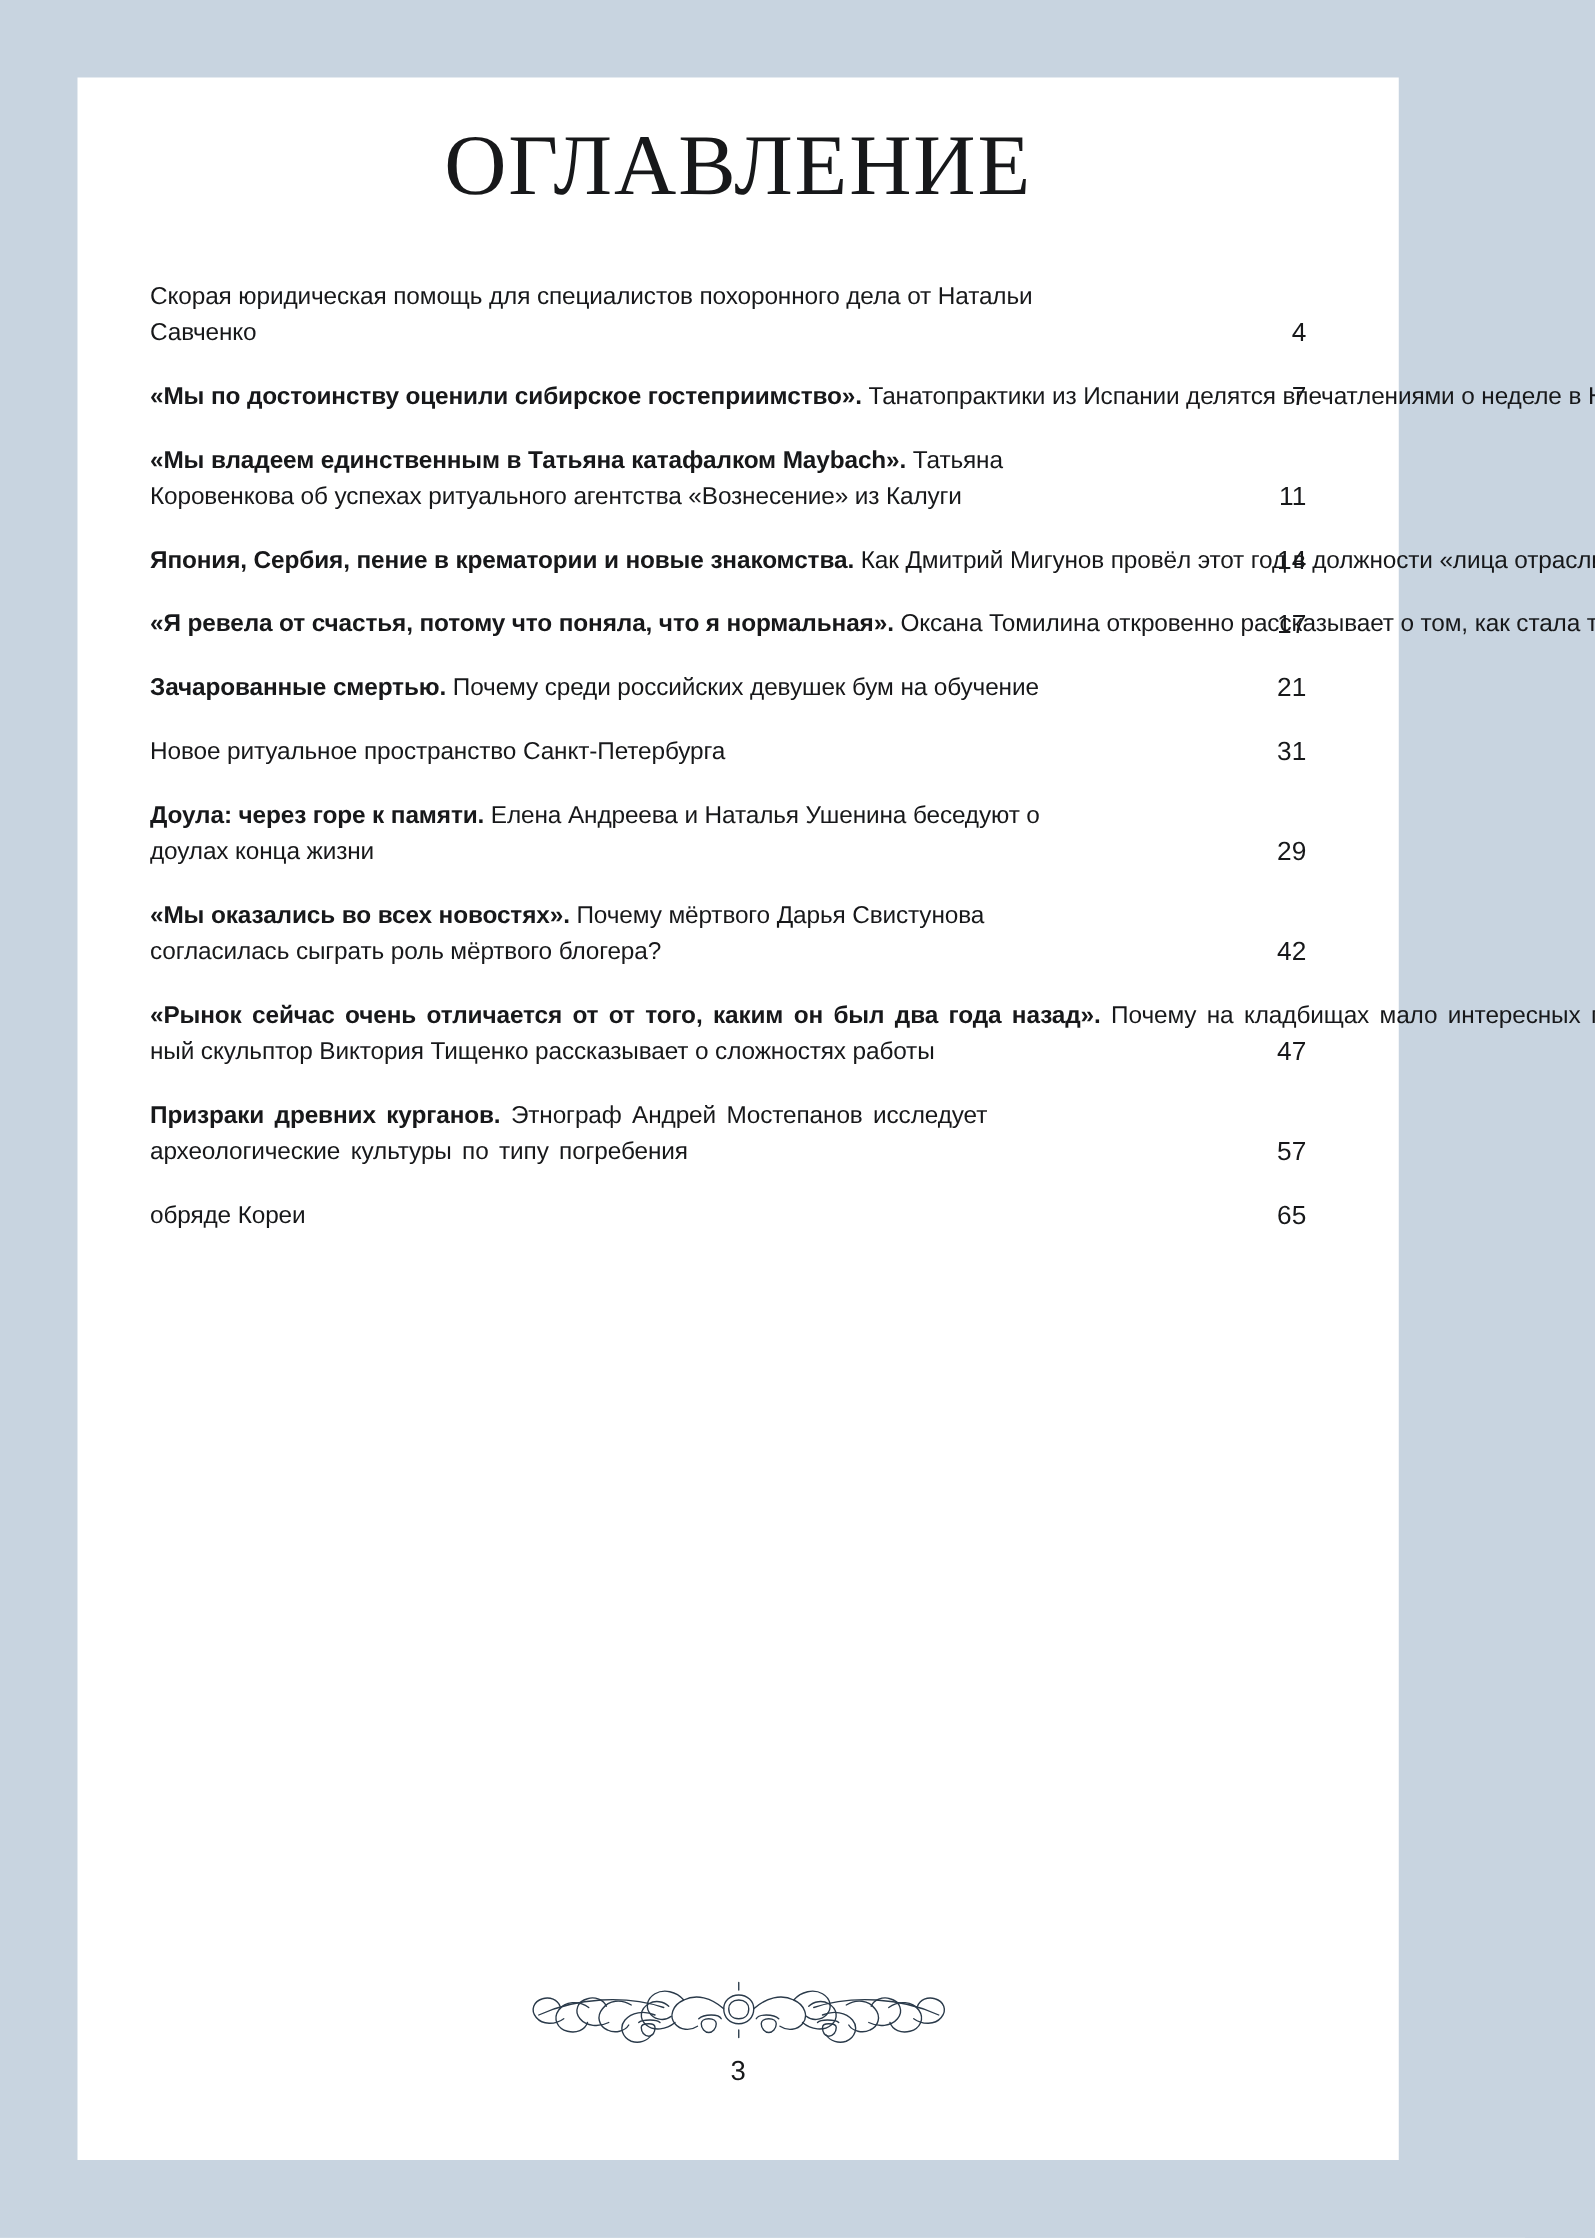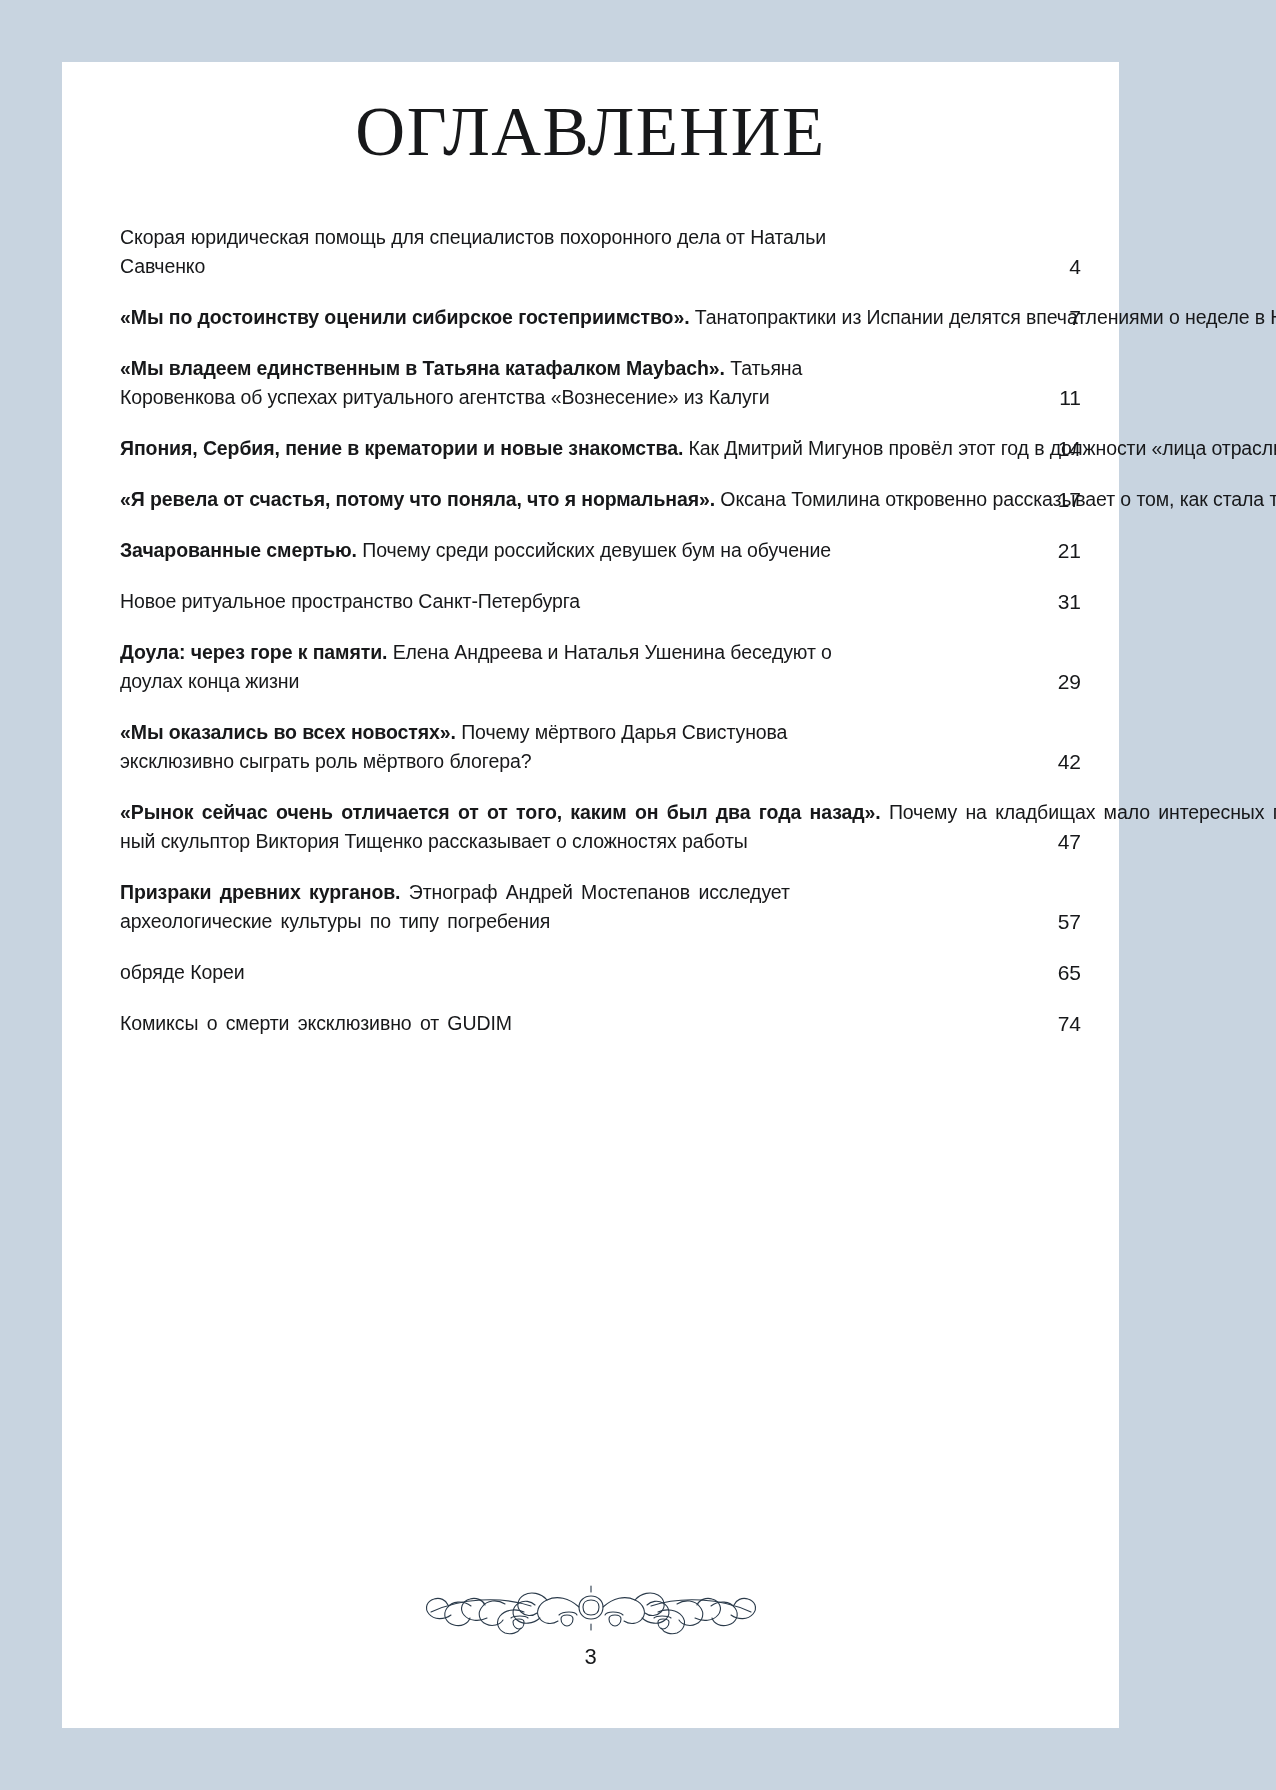--- a/index.html
+++ b/index.html
@@ -57,21 +57,20 @@
     margin-top: 56px;
     padding-left: 58px;
     padding-right: 24px;
   }
 
   .toc-entry {
     position: relative;
     display: flex;
     align-items: flex-end;
     margin-bottom: 22px;
-    gap: 36px;
   }
 
   .entry-text {
     flex: 1 1 auto;
     font-size: 19.5px;
     line-height: 29px;
     color: #17181a;
     letter-spacing: -0.1px;
     position: relative;
     max-width: 855px;
@@ -186,21 +185,21 @@
         <li class="toc-entry">
           <div class="entry-text">
             <span class="ln"><b>Доула: через горе к памяти.</b> <span>Елена Андреева и Наталья Ушенина беседуют о</span></span>
             <span class="ln"><span>доулах конца жизни</span><span class="leader" style="width: 0px;"></span></span>
           </div>
           <div class="page-num">29</div>
         </li>
         <li class="toc-entry">
           <div class="entry-text">
             <span class="ln"><b>«Мы оказались во всех новостях».</b> <span>Почему мёртвого Дарья Свистунова</span></span>
-            <span class="ln"><span>эксклюзивно сыграть роль мёртвого блогера?</span><span class="leader" style="width: 0px;"></span></span>
+            <span class="ln"><span>согласилась сыграть роль мёртвого блогера?</span><span class="leader" style="width: 0px;"></span></span>
           </div>
           <div class="page-num">42</div>
         </li>
         <li class="toc-entry">
           <div class="entry-text">
             <span class="ln" style="word-spacing: 3px;"><b>«Рынок сейчас очень отличается от от того, каким он был два года назад».</b> <span>Почему на кладбищах мало интересных памятников? Профессиональ-</span></span>
             <span class="ln"><span>ный скульптор Виктория Тищенко рассказывает о сложностях работы</span><span class="leader" style="width: 0px;"></span></span>
           </div>
           <div class="page-num">47</div>
         </li>
@@ -209,26 +208,20 @@
             <span class="ln" style="word-spacing: 3px;"><b>Призраки древних курганов.</b> <span>Этнограф Андрей Мостепанов исследует</span></span>
             <span class="ln" style="word-spacing: 3px;"><span>археологические культуры по типу погребения</span><span class="leader" style="width: 0px;"></span></span>
           </div>
           <div class="page-num">57</div>
         </li>
         <li class="toc-entry">
           <div class="entry-text">
             <span class="ln"><span>обряде Кореи</span><span class="leader" style="width: 0px;"></span></span>
           </div>
           <div class="page-num">65</div>
-        </li>
-        <li class="toc-entry">
-          <div class="entry-text">
-            <span class="ln" style="word-spacing: 3px;"><span>Комиксы о смерти эксклюзивно от GUDIM</span><span class="leader" style="width: 0px;"></span></span>
-          </div>
-          <div class="page-num">74</div>
         </li>
       </ul>
 
     <div class="footer">
       <svg class="ornament" viewBox="0 0 380 58" xmlns="http://www.w3.org/2000/svg">
         <g fill="none" stroke="#2a3a4a" stroke-width="1.1" stroke-linecap="round" stroke-linejoin="round">
 
           <path d="M190 14 c-7 0 -12 5 -12 11 c0 7 5 12 12 12 c7 0 12 -5 12 -12 c0 -6 -5 -11 -12 -11 z"></path>
           <path d="M190 18 c-5 0 -8 3 -8 7 c0 5 3 8 8 8 c5 0 8 -3 8 -8 c0 -4 -3 -7 -8 -7 z"></path>
           <path d="M190 10 l0 -6 M190 42 l0 6"></path>

